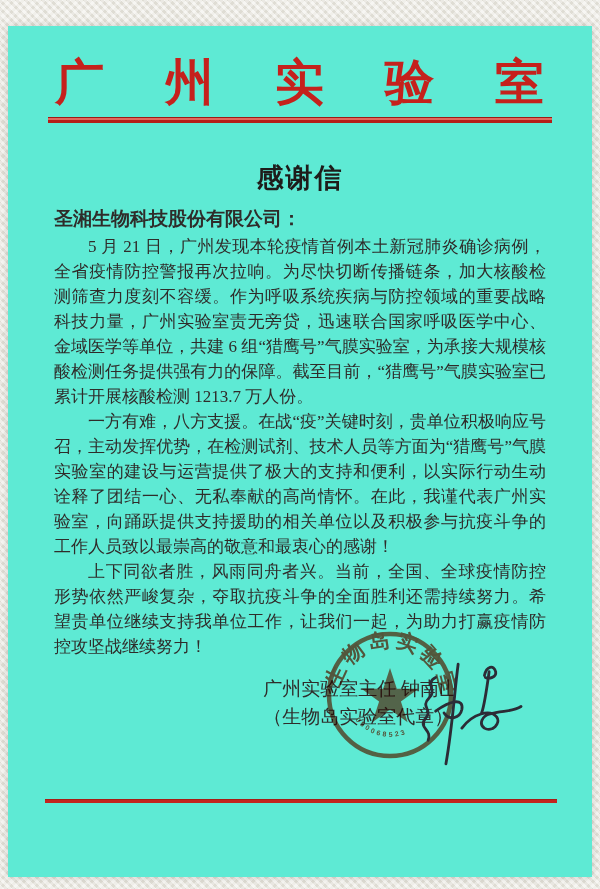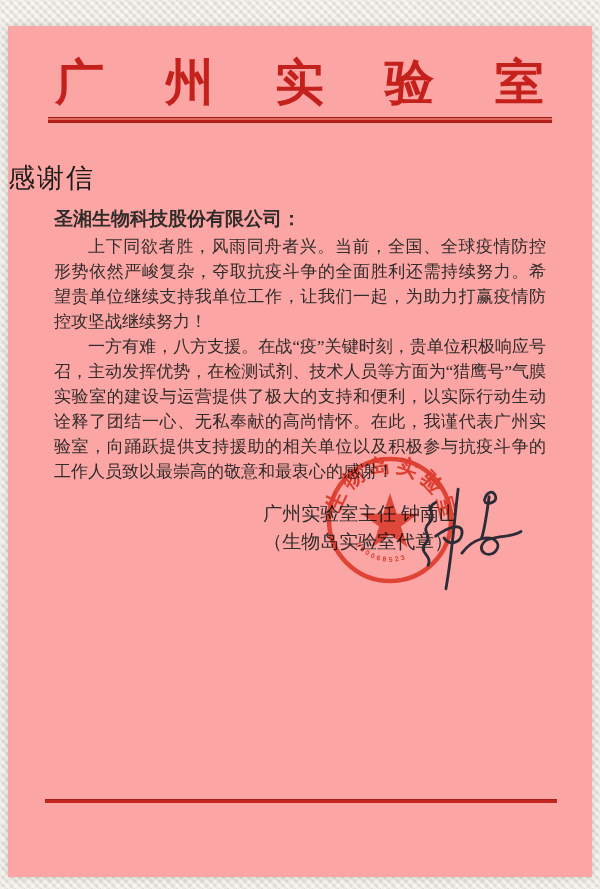--- a/index.html
+++ b/index.html
@@ -9,21 +9,21 @@
     background-color: #e9e7df;
     background-image:
       repeating-linear-gradient(45deg, rgba(255,255,255,.45) 0 3px, rgba(120,115,100,.05) 3px 6px),
       repeating-linear-gradient(-45deg, rgba(255,255,255,.35) 0 3px, rgba(120,115,100,.04) 3px 6px);
     overflow: hidden;
   }
   .page {
     position: absolute;
     left: 8px; top: 26px;
     width: 584px; height: 851px;
-    background: #fca5a5;
+    background: #5eead4;
     box-shadow: 0 0 7px rgba(90,85,70,.25);
   }
   .org-title {
     width: 490px;
     margin: 31px auto 0;
     font-size: 49px;
     font-weight: bold;
     color: #c5211c;
     line-height: 1.08;
     white-space: nowrap;
@@ -32,23 +32,23 @@
     text-justify: inter-character;
     letter-spacing: 0.02em;
   }
   .red-rule {
     margin: 7px 40px 0;
     height: 6px;
     background: linear-gradient(to bottom, #9f1b15 0 1.5px, #e0695e 1.5px 3px, #b3201a 3px 6px);
   }
   .letter-title {
     margin-top: 37px;
-    text-align: left;
+    text-align: center;
     font-size: 27px;
-    font-weight: normal;
+    font-weight: bold;
     color: #1e1c1a;
     letter-spacing: 2px;
   }
   .body-text {
     margin: 10px 46px 0;
     color: #2f2c2a;
     font-size: 17px;
     line-height: 25px;
     text-align: justify;
   }
@@ -113,22 +113,23 @@
   <div class="page">
 
     <div class="org-title">广州实验室</div>
 
     <div class="red-rule"></div>
 
     <h1 class="letter-title">感谢信</h1>
 
     <div class="body-text">
       <p class="recipient">圣湘生物科技股份有限公司：</p>
+      <p class="para">5 月 21 日，广州发现本轮疫情首例本土新冠肺炎确诊病例，全省疫情防控警报再次拉响。为尽快切断传播链条，加大核酸检测筛查力度刻不容缓。作为呼吸系统疾病与防控领域的重要战略科技力量，广州实验室责无旁贷，迅速联合国家呼吸医学中心、金域医学等单位，共建 6 组“猎鹰号”气膜实验室，为承接大规模核酸检测任务提供强有力的保障。截至目前，“猎鹰号”气膜实验室已累计开展核酸检测 1213.7 万人份。</p>
+      <p class="para">一方有难，八方支援。在战“疫”关键时刻，贵单位积极响应号召，主动发挥优势，在检测试剂、技术人员等方面为“猎鹰号”气膜实验室的建设与运营提供了极大的支持和便利，以实际行动生动诠释了团结一心、无私奉献的高尚情怀。在此，我谨代表广州实验室，向踊跃提供支持援助的相关单位以及积极参与抗疫斗争的工作人员致以最崇高的敬意和最衷心的感谢！</p>
       <p class="para">上下同欲者胜，风雨同舟者兴。当前，全国、全球疫情防控形势依然严峻复杂，夺取抗疫斗争的全面胜利还需持续努力。希望贵单位继续支持我单位工作，让我们一起，为助力打赢疫情防控攻坚战继续努力！</p>
-      <p class="para">一方有难，八方支援。在战“疫”关键时刻，贵单位积极响应号召，主动发挥优势，在检测试剂、技术人员等方面为“猎鹰号”气膜实验室的建设与运营提供了极大的支持和便利，以实际行动生动诠释了团结一心、无私奉献的高尚情怀。在此，我谨代表广州实验室，向踊跃提供支持援助的相关单位以及积极参与抗疫斗争的工作人员致以最崇高的敬意和最衷心的感谢！</p>
 
       <div class="closing-wrap">
         <div class="closing">
           <div>广州实验室主任 钟南山</div>
           <div>（生物岛实验室代章）</div>
         </div>
 
         <svg class="stamp" viewBox="0 0 132 132" xmlns="http://www.w3.org/2000/svg">
           <circle cx="66" cy="66" r="61" fill="none" stroke="#de5239" stroke-width="4.5" opacity="0.95"></circle>
           <polygon points="66,39 72.8,59.7 94.5,59.7 76.9,72.6 83.6,93.3 66,80.5 48.4,93.3 55.1,72.6 37.5,59.7 59.2,59.7" fill="#dd4f37" opacity="0.9"></polygon>

